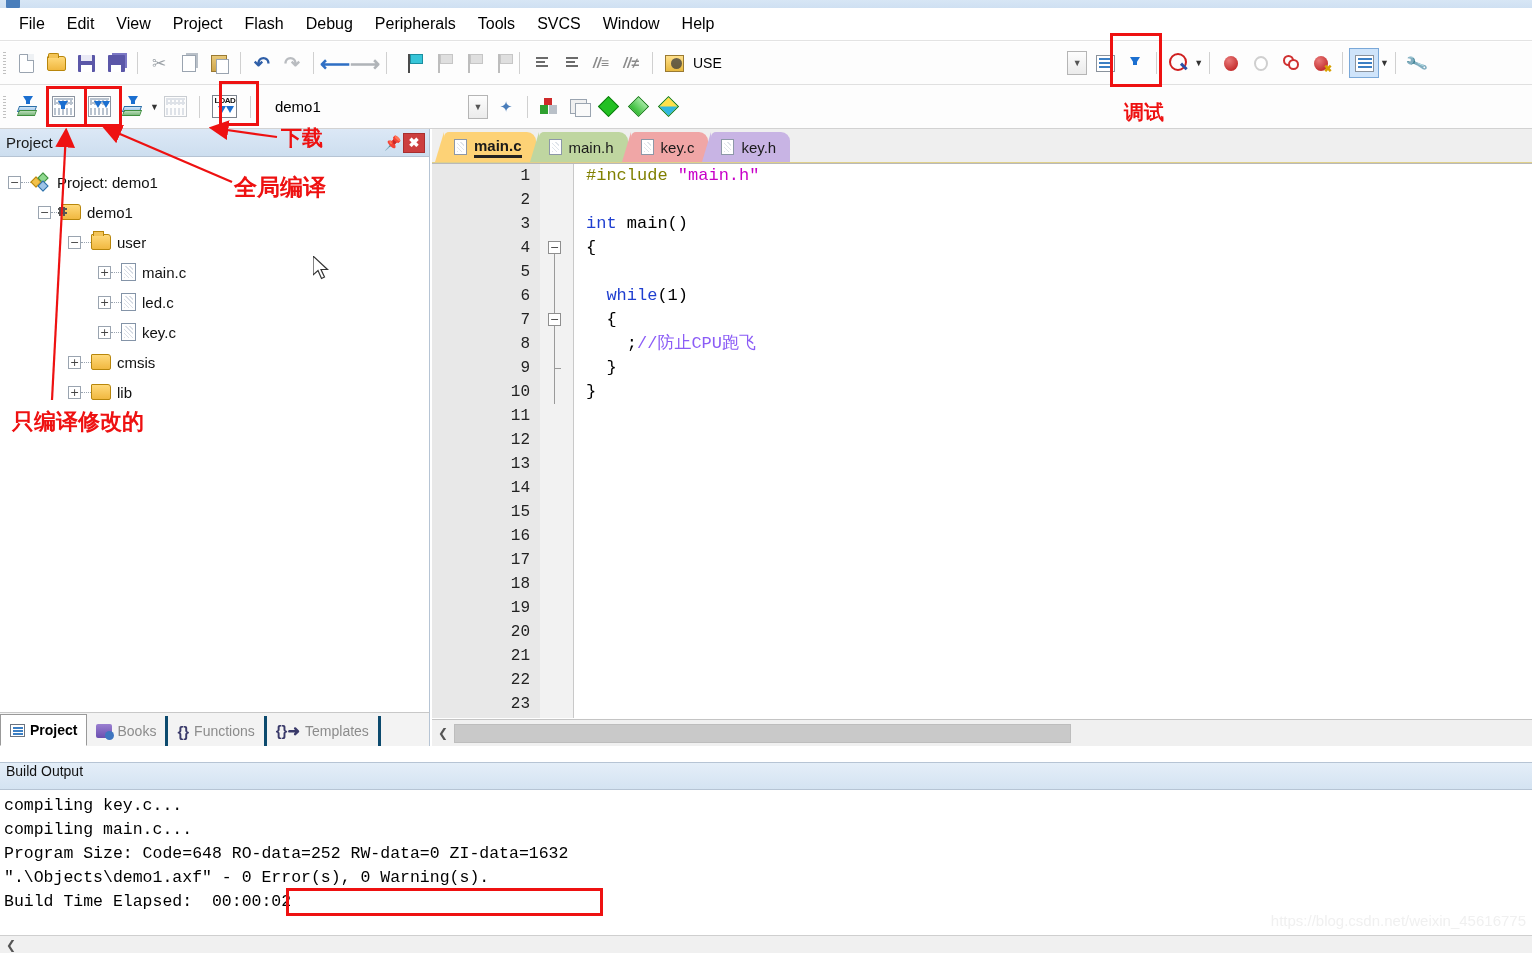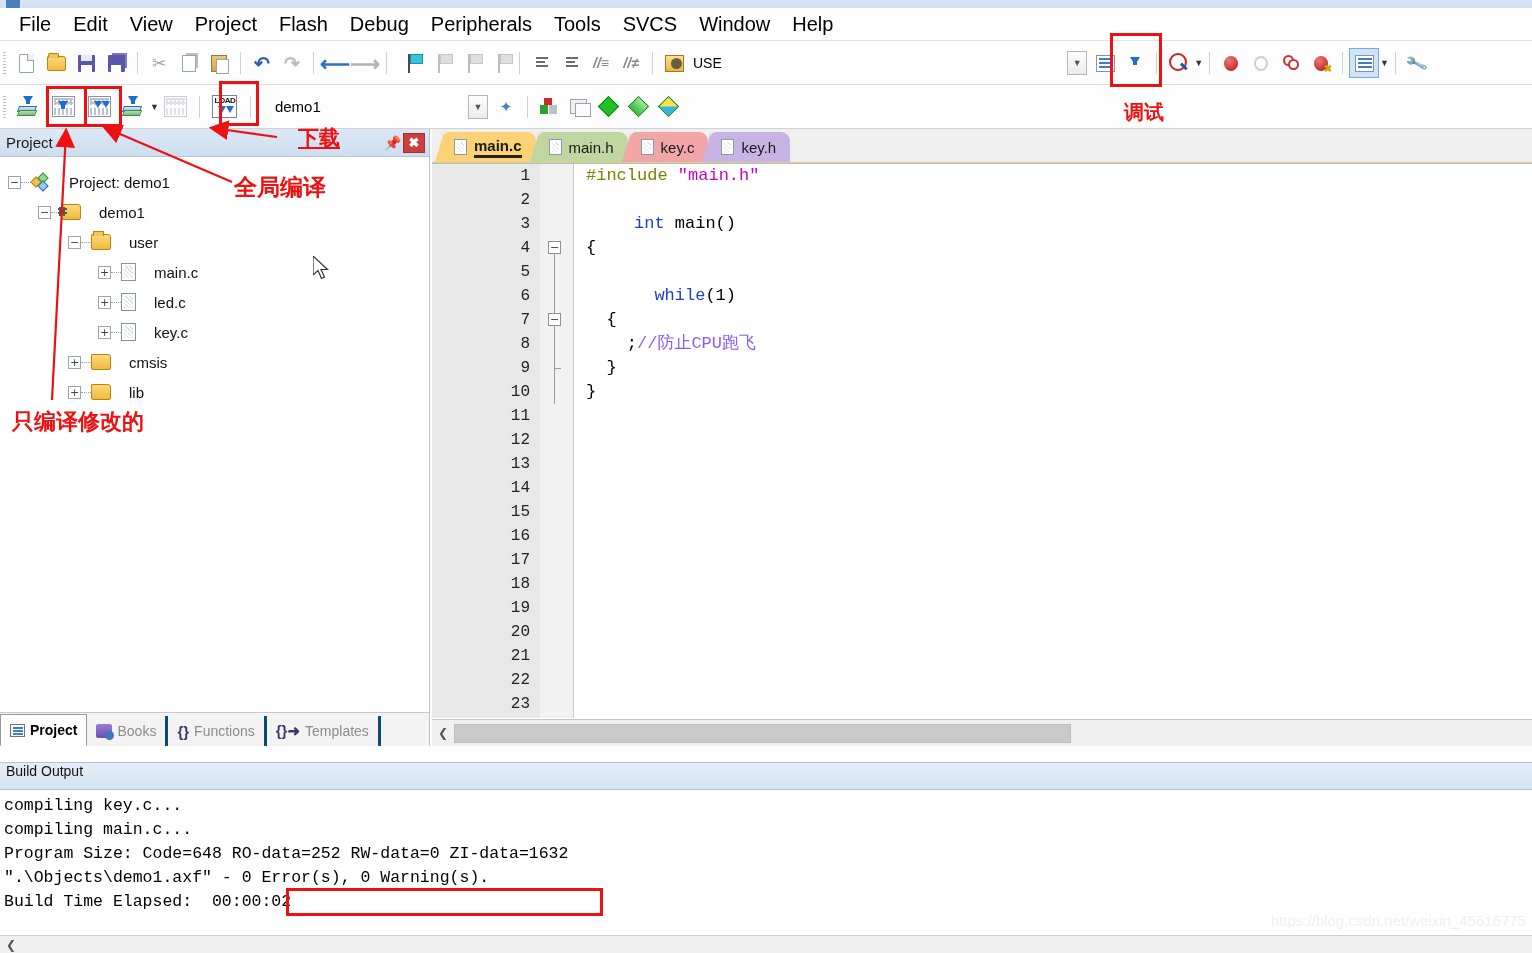--- a/index.html
+++ b/index.html
@@ -22,21 +22,21 @@
     background: #4a7ebb; border-radius: 1px;
   }
 
   
   .menubar {
     position: absolute; top: 8px; left: 0; width: 1532px; height: 33px;
     background: #ffffff; border-bottom: 1px solid #e3e3e3;
     display: flex; align-items: center; padding-left: 8px;
   }
   .menu-item {
-    font-size: 20px; color: #000; padding: 4px 11px; cursor: default;
+    font-size: 16px; color: #000; padding: 4px 11px; cursor: default;
     white-space: nowrap;
   }
 
   
   .toolbar1 {
     position: absolute; top: 42px; left: 0; width: 1532px; height: 43px;
     background: #fdfdfd; border-bottom: 1px solid #e0e0e0;
     display: flex; align-items: center;
   }
   
@@ -172,21 +172,21 @@
     display: flex; align-items: center; justify-content: center; font-size: 13px;
     font-weight: bold; border: 1px solid #a82f2f; }
   .tree { padding: 10px 0 0 8px; font-size: 15px; color: #111; }
   .tnode { display: flex; align-items: center; height: 30px; position: relative; }
   .expander {
     width: 13px; height: 13px; border: 1px solid #9aa4b0; background: #fff;
     display: flex; align-items: center; justify-content: center;
     font-size: 11px; line-height: 1; color: #444; flex: 0 0 auto; font-family: "DejaVu Sans", sans-serif;
   }
   .dots { width: 10px; height: 1px; border-top: 1px dotted #9aa4b0; flex: 0 0 auto; }
-  .tlabel { margin-left: 18px; white-space: nowrap; }
+  .tlabel { margin-left: 6px; white-space: nowrap; }
   .proj-ico { width: 20px; height: 17px; position: relative; flex: 0 0 auto; }
   .proj-ico i { position: absolute; width: 8px; height: 8px; transform: rotate(45deg); }
   .tgt-ico { width: 20px; height: 16px; background: linear-gradient(#ffd97a,#f0b840);
     border: 1px solid #b8860b; border-radius: 1px 3px 2px 2px; position: relative; flex: 0 0 auto; }
   .tgt-ico:before { content:""; position:absolute; left:-4px; top:2px; width:9px; height:9px;
     background: radial-gradient(circle, #555 2px, transparent 2px) 0 0/4px 4px; }
   .grp-ico { width: 20px; height: 16px; background: linear-gradient(#ffd97a,#f0b840);
     border: 1px solid #b8860b; border-radius: 1px 3px 2px 2px; flex: 0 0 auto; position: relative; }
   .grp-ico.open:before { content:""; position:absolute; left:1px; top:-4px; width:9px; height:4px;
     background:#f3c457; border:1px solid #b8860b; border-bottom:none; }
@@ -243,21 +243,21 @@
   .fold-box { position: absolute; left: 8px; width: 13px; height: 13px; border: 1px solid #8f8f8f;
     background: #fff; display: flex; align-items: center; justify-content: center;
     font-size: 11px; line-height: 1; color: #444; font-family: "DejaVu Sans", sans-serif; }
   .fold-line { position: absolute; left: 14px; width: 1px; background: #9a9a9a; }
   .fold-tick { position: absolute; left: 14px; width: 7px; height: 1px; background: #9a9a9a; }
   .codetext { flex: 1; padding-left: 12px; font-family: "Liberation Mono", monospace;
     font-size: 17px; position: relative; }
   .cl { height: 24px; line-height: 24px; white-space: pre; color: #000; }
   .k-pre { color: #808000; }
   .k-str { color: #c800c8; }
-  .k-kw  { color: #1f3fd0; margin-left: 48px; }
+  .k-kw  { color: #1f3fd0; }
   .k-cmt { color: #8b5cf6; }
   .hscroll {
     position: absolute; left: 0; right: 0; bottom: 0; height: 27px; background: #f0f0f0;
     border-top: 1px solid #c4c4c4; display: flex; align-items: center;
   }
   .hs-arrow { width: 22px; text-align: center; font-size: 12px; color: #555; }
   .hs-thumb { height: 19px; background: #c9c9c9; border: 1px solid #bdbdbd; flex: 0 0 auto; width: 617px; }
 
   
   .build-panel {
@@ -734,21 +734,21 @@
 
     <line x1="277" y1="137" x2="213" y2="128" stroke="#ee1111" stroke-width="2.2" marker-end="url(#ah)"></line>
   </svg>
 
   <div class="hl-box" style="left:46px;top:86px;width:41px;height:41px;"></div>
   <div class="hl-box" style="left:84px;top:86px;width:38px;height:41px;"></div>
   <div class="hl-box" style="left:219px;top:81px;width:40px;height:45px;"></div>
   <div class="hl-box" style="left:1110px;top:33px;width:52px;height:54px;"></div>
   <div class="hl-box" style="left:286px;top:888px;width:317px;height:28px;"></div>
 
-  <div class="ann-txt" style="left:298px;top:124px;font-size:21px;text-decoration:underline;">下载</div>
+  <div class="ann-txt" style="left:281px;top:124px;font-size:21px;">下载</div>
   <div class="ann-txt" style="left:234px;top:172px;font-size:23px;">全局编译</div>
   <div class="ann-txt" style="left:12px;top:407px;font-size:22px;">只编译修改的</div>
   <div class="ann-txt" style="left:1124px;top:99px;font-size:20px;">调试</div>
 
   <svg class="cursor-ptr" style="left:313px;top:256px;width:20px;height:26px" viewBox="0 0 20 26">
     <polygon points="0,0 0,19 5,14.5 8.5,22.5 11.5,21 8,13.5 14.5,13.5" fill="#fff" stroke="#333" stroke-width="1.2"></polygon>
   </svg>
 
   <div class="watermark">https://blog.csdn.net/weixin_45616775</div>
 </div>

